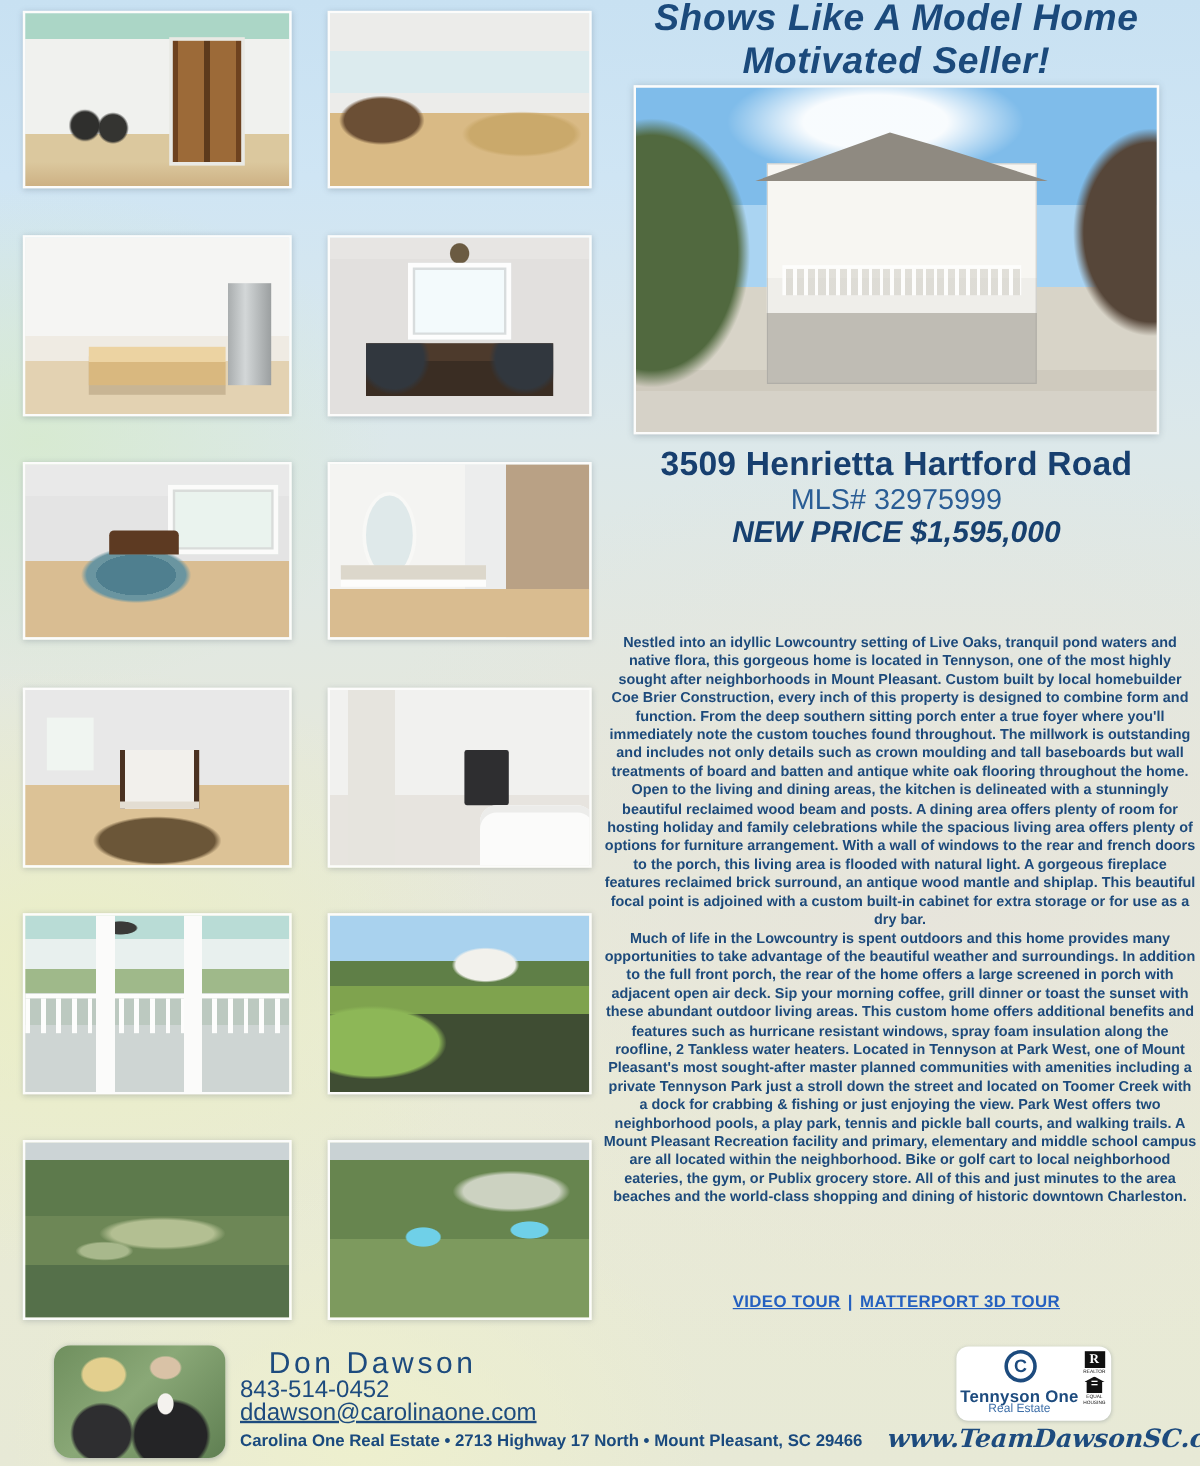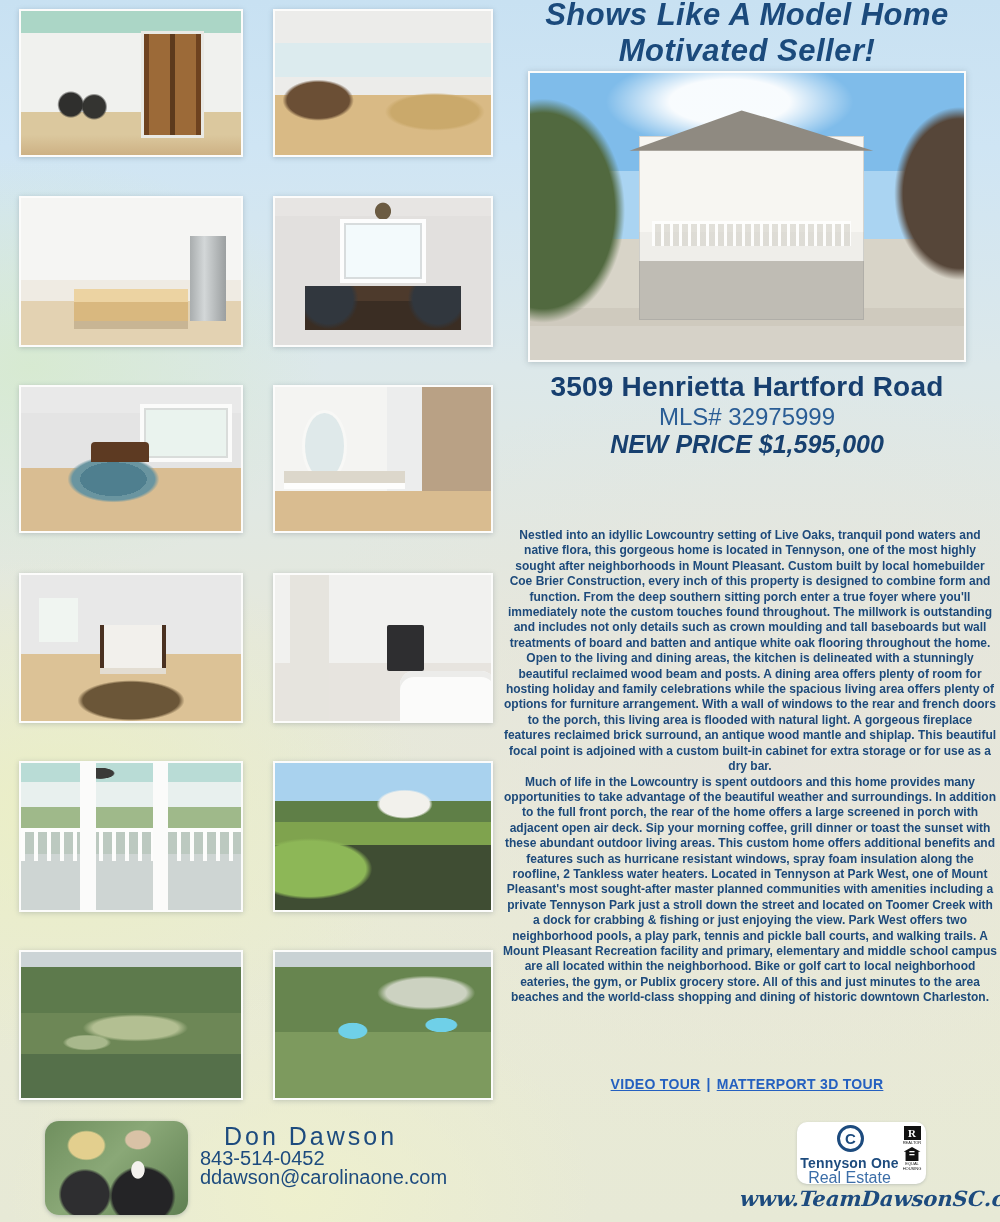--- a/index.html
+++ b/index.html
@@ -145,32 +145,32 @@
     background:
       radial-gradient(22% 26% at 29% 26%, #e3cf8e 0 55%, transparent 62%),
       radial-gradient(16% 18% at 65% 20%, #d9c2a6 0 52%, transparent 60%),
       radial-gradient(30% 44% at 28% 78%, #2e2e30 0 55%, transparent 62%),
       radial-gradient(8% 16% at 65% 52%, #f4f2ee 0 55%, transparent 62%),
       radial-gradient(36% 50% at 68% 80%, #242426 0 58%, transparent 65%),
       linear-gradient(135deg,#6f8f5e 0%,#8aa877 45%,#5f7f52 100%); }
   .agent-name  { position:absolute; left:200px; top:1123px; font-size:25px; line-height:26px;
     color:#1d4b7e; letter-spacing:3px;margin-left:24px; }
   .agent-phone { position:absolute; left:200px; top:1148px; font-size:20px; line-height:21px; color:#1d4b7e; }
-  .agent-email { position:absolute; left:200px; top:1167px; font-size:20px; line-height:21px; color:#1d4b7e; cursor:pointer; }
+  .agent-email { position:absolute; left:200px; top:1167px; font-size:20px; line-height:21px; color:#1d4b7e; cursor:pointer;text-decoration:underline; }
   .office-line { position:absolute; left:200px; top:1192px; font-size:14px; font-weight:700; color:#1a4a7e; }
 
   .brand-box { position:absolute; left:797px; top:1122px; width:129px; height:62px;
     background:#fff; border-radius:10px; box-shadow:0 1px 3px rgba(80,95,110,.25); }
   .brand-c { position:absolute; left:40px; top:3px; width:27px; height:27px; border-radius:50%;
     border:3px solid #1d4b7e; color:#1d4b7e; font-size:15px; font-weight:700;
     display:flex; align-items:center; justify-content:center; }
   .brand-name { position:absolute; left:0; top:33px; width:105px; text-align:center;
     font-size:14px; font-weight:700; color:#1d4b7e; letter-spacing:.2px; }
   .brand-tag  { position:absolute; left:0; top:47px; width:105px; text-align:center;
-    font-size:16px; color:#3c6ea8; }
+    font-size:10px; color:#3c6ea8; }
   .marks { position:absolute; right:4px; top:4px; width:20px; text-align:center; }
   .realtor-mark { width:17px; height:14px; margin:0 auto; background:#111; color:#fff;
     font-size:11px; font-weight:700; font-family:"Liberation Serif", serif;
     display:flex; align-items:center; justify-content:center; }
   .eho-mark { width:17px; height:14px; margin:2px auto 0; background:#111; color:#fff;
     font-size:10px; font-weight:700; line-height:13px;
     clip-path:polygon(50% 0, 100% 34%, 88% 34%, 88% 100%, 12% 100%, 12% 34%, 0 34%); }
   .mark-label { font-size:4px; color:#111; line-height:5px; letter-spacing:0; }
 
   .website { position:absolute; left:740px; top:1186px; width:260px; text-align:center;
@@ -217,20 +217,21 @@
   </div>
 
   <div class="tour-links">
     <a>VIDEO TOUR</a><span class="sep">|</span><a>MATTERPORT 3D TOUR</a>
   </div>
 
   <div class="agent-photo" aria-label="Agent team portrait photo"></div>
   <div class="agent-name">Don Dawson</div>
   <div class="agent-phone">843-514-0452</div>
   <div class="agent-email">ddawson@carolinaone.com</div>
+  <div class="office-line">Carolina One Real Estate • 2713 Highway 17 North • Mount Pleasant, SC 29466</div>
 
   <div class="brand-box">
     <div class="brand-c">
       <span>C</span>
     </div>
     <div class="brand-name">Tennyson One</div>
     <div class="brand-tag">Real Estate</div>
     <div class="marks">
       <div class="realtor-mark">
         <span>R</span>

